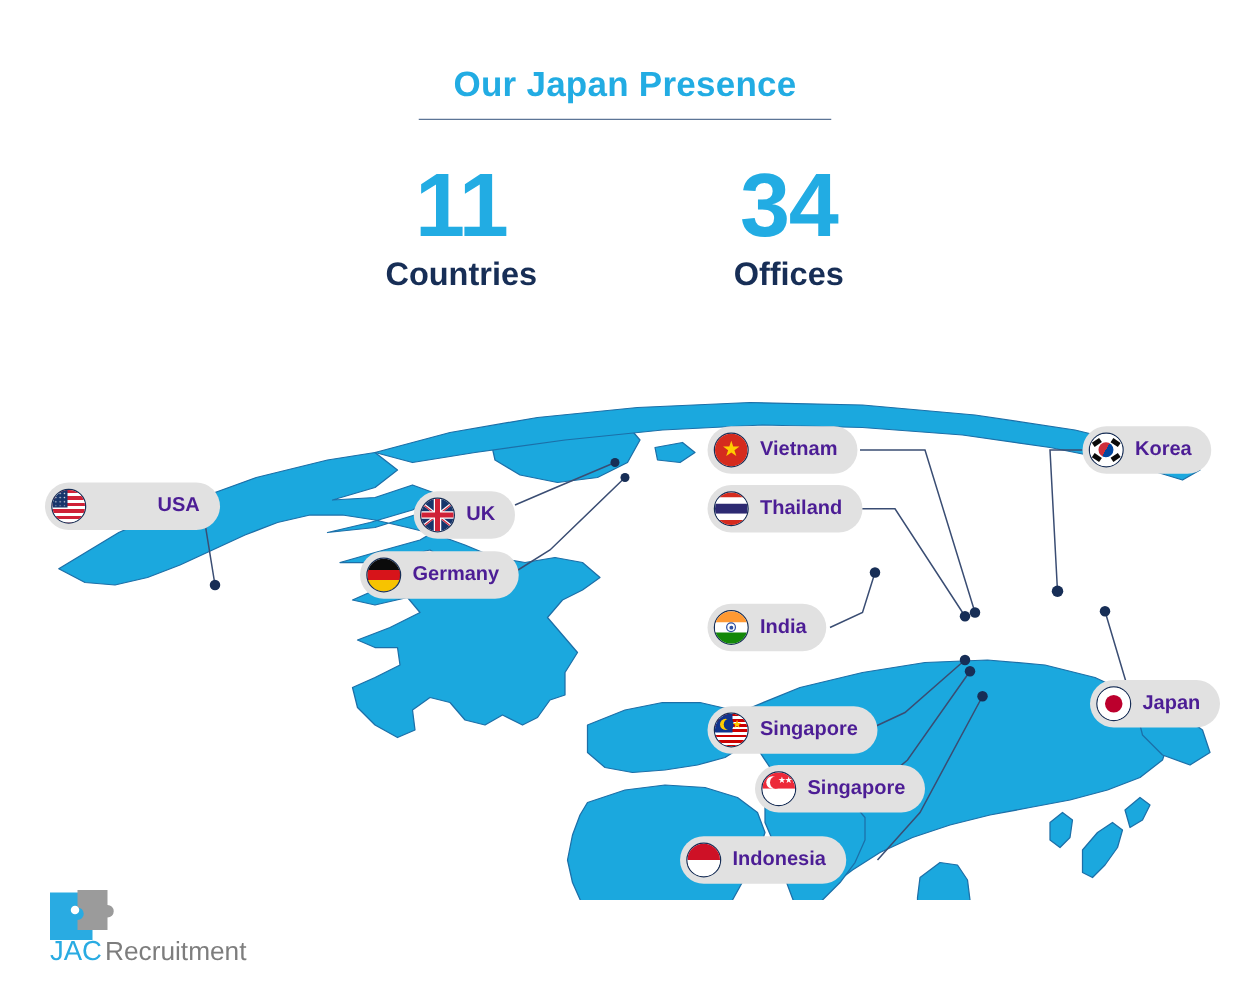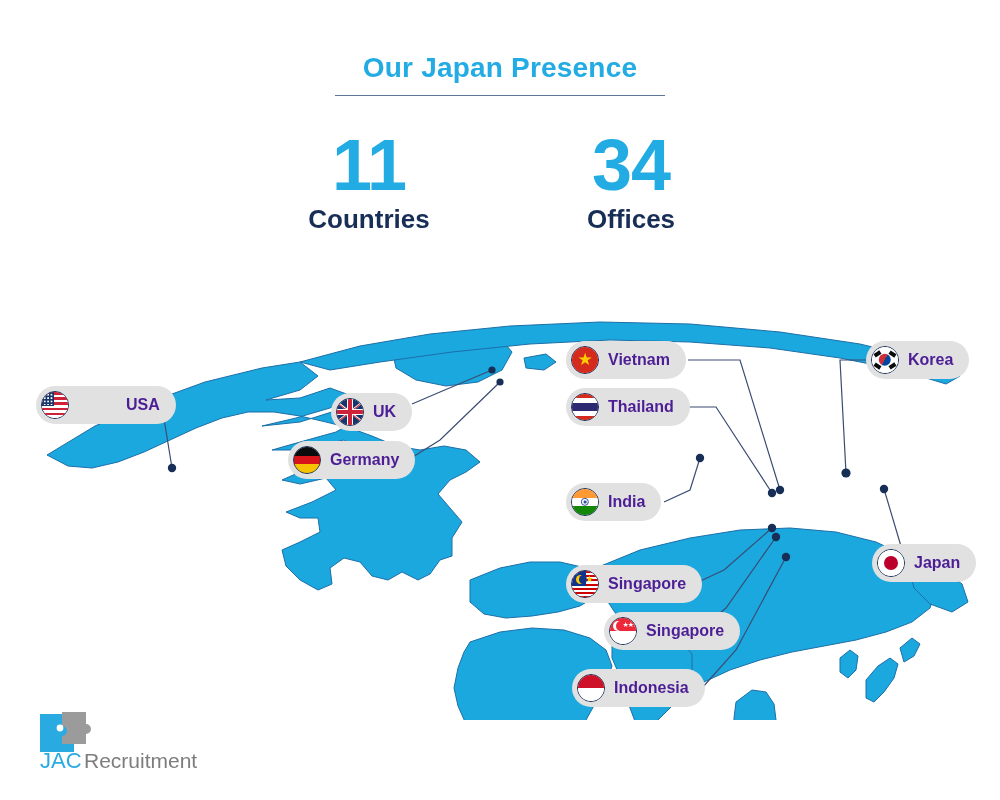--- a/index.html
+++ b/index.html
@@ -335,21 +335,21 @@
   <div class="pill" style="left:604px;top:612px;">
     <span class="flag">
       <span class="sg-r"></span>
         <span class="sg-w"></span>
       <span class="sg-cres"></span>
         <span class="sg-stars">★★★</span>
     </span>
     <span class="lbl">Singapore</span>
   </div>
 
-  <div class="pill" style="left:572px;top:669px;">
+  <div class="pill" style="left:544px;top:669px;">
     <span class="flag">
       <span class="id-r"></span>
         <span class="id-w"></span>
     </span>
     <span class="lbl">Indonesia</span>
   </div>
 
   <div class="pill" style="left:866px;top:341px;">
     <span class="flag">
       <span class="fl kr-bg"></span>

